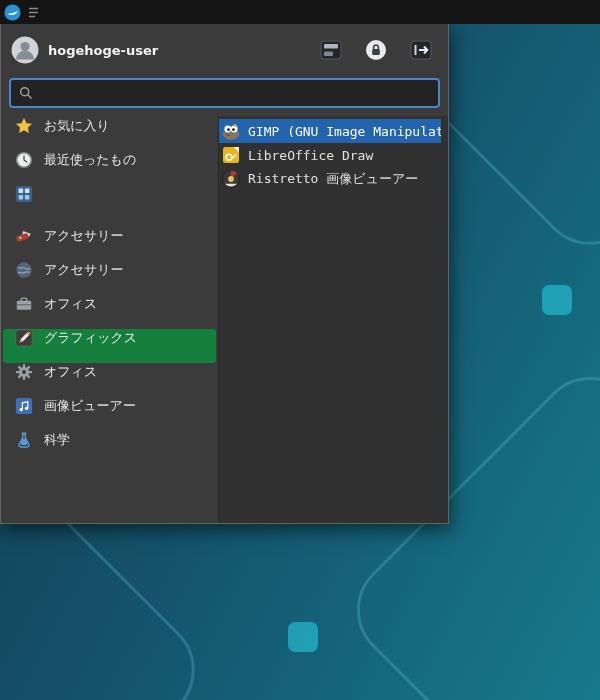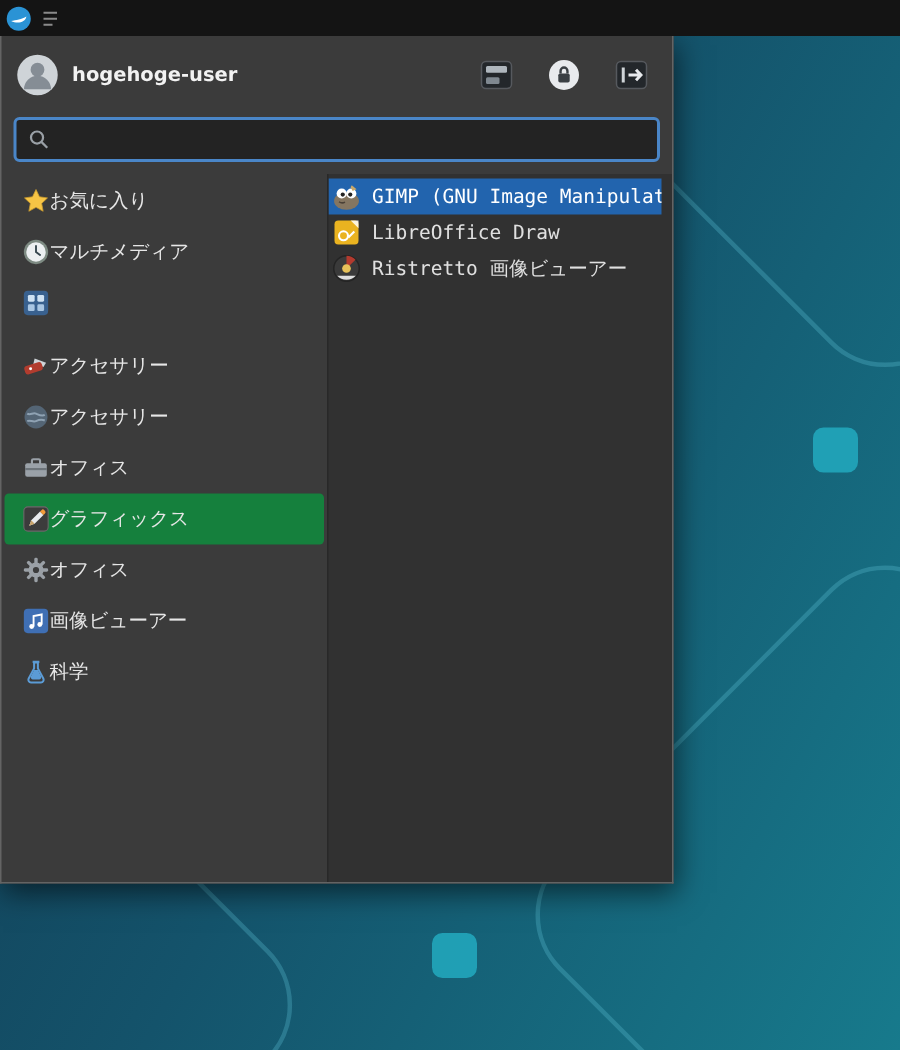--- a/index.html
+++ b/index.html
@@ -33,21 +33,21 @@
   
   .panel {
     position:absolute; top:0; left:0; right:0; height:24px;
     background:#141414; z-index:6;
     display:flex; align-items:center; gap:7px; padding:0 4px;
   }
   .panel-btn { display:flex; align-items:center; justify-content:center; cursor:pointer; }
 
   
   .menu {
-    position:absolute; left:0; top:24px; width:449px; height:565px;
+    position:absolute; left:0; top:24px; width:449px; height:500px;
     background:#3b3b3b; border:1px solid #646464; border-top:none;
     box-shadow:2px 6px 18px rgba(0,0,0,.55);
     z-index:5; display:flex; flex-direction:column; overflow:hidden;
   }
   .menu-header {
     height:52px; flex:0 0 auto;
     display:flex; align-items:center; padding:0 10px;
   }
   .avatar { width:28px; height:28px; border-radius:50%; flex:0 0 auto; cursor:pointer; }
   .username {
@@ -65,21 +65,21 @@
   .search-wrap input {
     flex:1; background:transparent; border:none; outline:none;
     color:#ddd; font-size:13px; font-family:"DejaVu Sans","Liberation Sans",sans-serif;
   }
 
   .menu-body { flex:1 1 auto; display:flex; min-height:0; overflow:hidden; }
 
   .cat-col { width:217px; flex:0 0 auto; padding-top:1px; overflow:hidden; }
   .cat-row {
     height:34px; margin:0 2px; padding:0 8px 0 12px; border-radius:3px;
-    display:flex; align-items:center; gap:0; cursor:pointer;
+    display:flex; gap:11px; cursor:pointer;
     font-size:13px; color:#e6e6e6; white-space:nowrap; overflow:hidden;
   }
   .cat-row.selected { background:#15803d; }
   .cat-icon { width:18px; height:18px; flex:0 0 auto; display:flex; }
   .cat-spacer { height:8px; }
 
   .app-col {
     flex:1 1 auto; background:#313131; border-left:1px solid #282828;
     padding:3px 7px 0 0; overflow:hidden;
   }
@@ -169,21 +169,21 @@
       </div>
 
       <div class="cat-row">
         <span class="cat-icon">
           <svg viewBox="0 0 20 20" width="18" height="18">
               <circle cx="10" cy="10" r="9" fill="#7d8a82"></circle>
               <circle cx="10" cy="10" r="7.2" fill="#eceff1"></circle>
               <path d="M10 5.5V10l3 2.2" stroke="#37474f" stroke-width="1.4" fill="none" stroke-linecap="round"></path>
             </svg>
         </span>
-        <span>マルチメディア</span>
+        <span>最近使ったもの</span>
       </div>
 
       <div class="cat-row">
         <span class="cat-icon">
           <svg viewBox="0 0 20 20" width="18" height="18">
               <rect x="1" y="1" width="18" height="18" rx="3" fill="#39618f"></rect>
               <rect x="4" y="4" width="5" height="5" rx="1" fill="#cfe2f3"></rect>
               <rect x="11" y="4" width="5" height="5" rx="1" fill="#cfe2f3"></rect>
               <rect x="4" y="11" width="5" height="5" rx="1" fill="#a9c6e3"></rect>
               <rect x="11" y="11" width="5" height="5" rx="1" fill="#a9c6e3"></rect>

